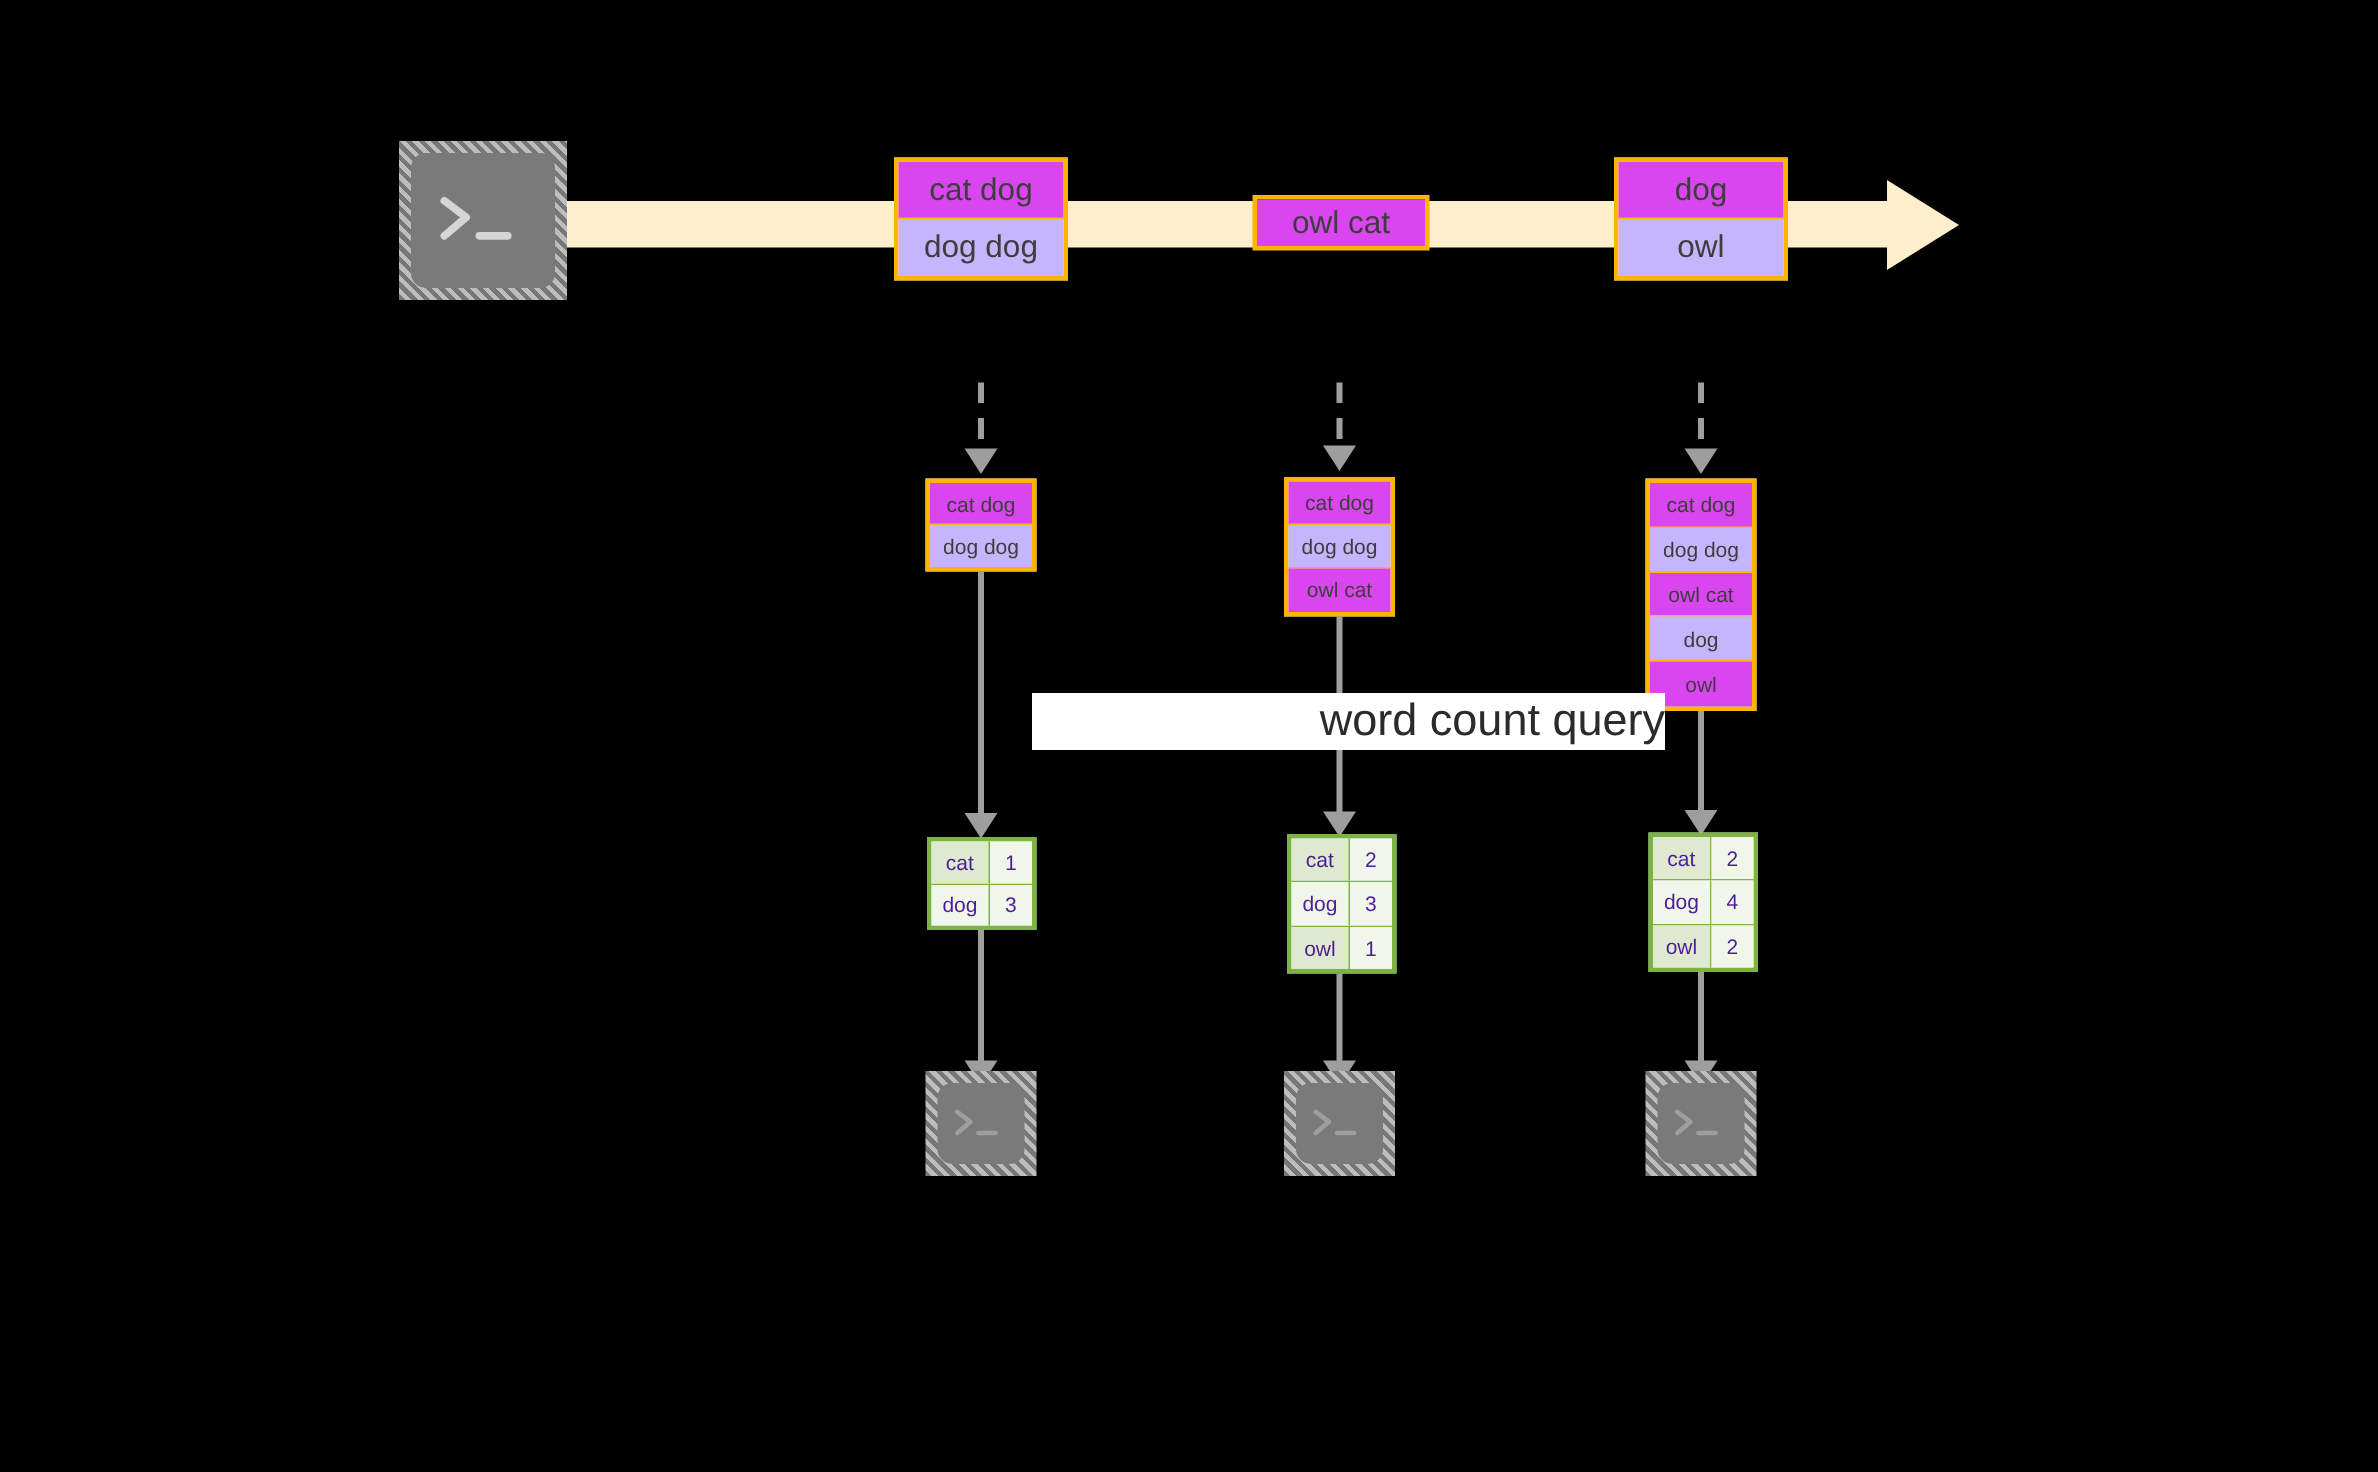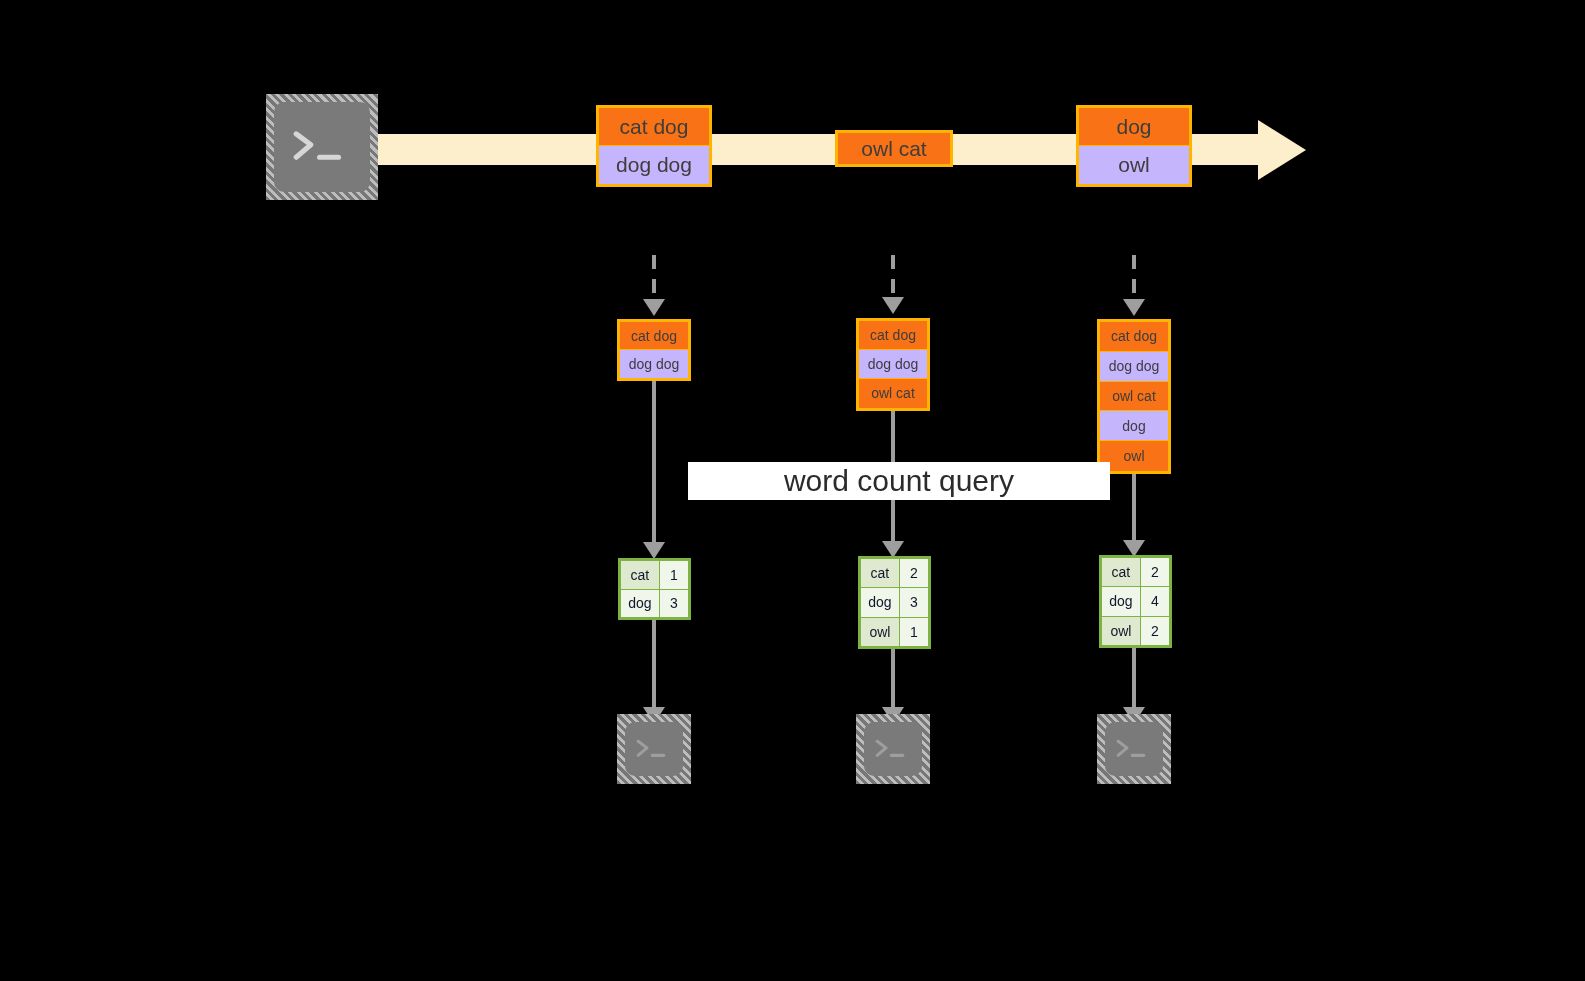--- a/index.html
+++ b/index.html
@@ -21,29 +21,29 @@
     position:relative;}
   .term-glyph{position:absolute;left:12%;top:20%;width:76%;height:60%;}
 
   
   .otable{position:absolute;box-sizing:border-box;border:3px solid #ffb400;
     background:#fdf3e6;}
   .orow{box-sizing:border-box;display:flex;align-items:center;
     justify-content:center;color:#3d3d3d;border-bottom:1.5px solid #ffb400;
     white-space:nowrap;}
   .orow:last-child{border-bottom:none;}
-  .odark{background:#f97316;}
+  .odark{background:#d946ef;}
   .olight{background:#c4b5fd;}
 
   
   .gtable{position:absolute;box-sizing:border-box;border:3px solid #7cb342;
     background:#eef5e6;display:flex;flex-direction:column;}
   .grow{display:flex;flex:1 1 auto;border-bottom:1.5px solid #7cb342;}
   .grow:last-child{border-bottom:none;}
-  .gcell{display:flex;align-items:center;justify-content:center;color:#0f172a;
+  .gcell{display:flex;align-items:center;justify-content:center;color:#4c1d95;
     box-sizing:border-box;}
   .gkey{flex:0 0 58%;border-right:1.5px solid #7cb342;}
   .gval{flex:1 1 auto;}
   .gdark{background:#dfe9cf;}
   .glight{background:#f0f6ea;}
 
   
   .vline{position:absolute;background:#9e9e9e;width:4px;}
   .vdash{position:absolute;width:4px;
     background:repeating-linear-gradient(to bottom,#9e9e9e 0 14px,transparent 14px 24px);}
@@ -117,21 +117,21 @@
   <div class="vline" style="left:652px;top:381px;height:162px;"></div>
   <div class="ahead" style="left:643px;top:542px;"></div>
 
   <div class="vline" style="left:891px;top:411px;height:131px;"></div>
   <div class="ahead" style="left:882px;top:541px;"></div>
 
   <div class="vline" style="left:1132px;top:474px;height:68px;"></div>
   <div class="ahead" style="left:1123px;top:540px;"></div>
 
   <div class="labelband" style="left:688px;top:462px;width:422px;height:38px;"></div>
-  <div class="labeltext" style="left:688px;top:462px;width:422px;height:38px;line-height:38px;text-align:center;font-size:30px;">word count query</div>
+  <div class="labeltext" style="left:688px;top:462px;width:422px;height:38px;line-height:38px;text-align:right;font-size:30px;">word count query</div>
 
   <div class="gtable" style="left:618px;top:558px;width:73px;height:62px;font-size:14px;">
     <div class="grow">
       <div class="gcell gkey gdark">cat</div>
       <div class="gcell gval glight">1</div>
     </div>
     <div class="grow">
       <div class="gcell gkey glight">dog</div>
       <div class="gcell gval glight">3</div>
     </div>

